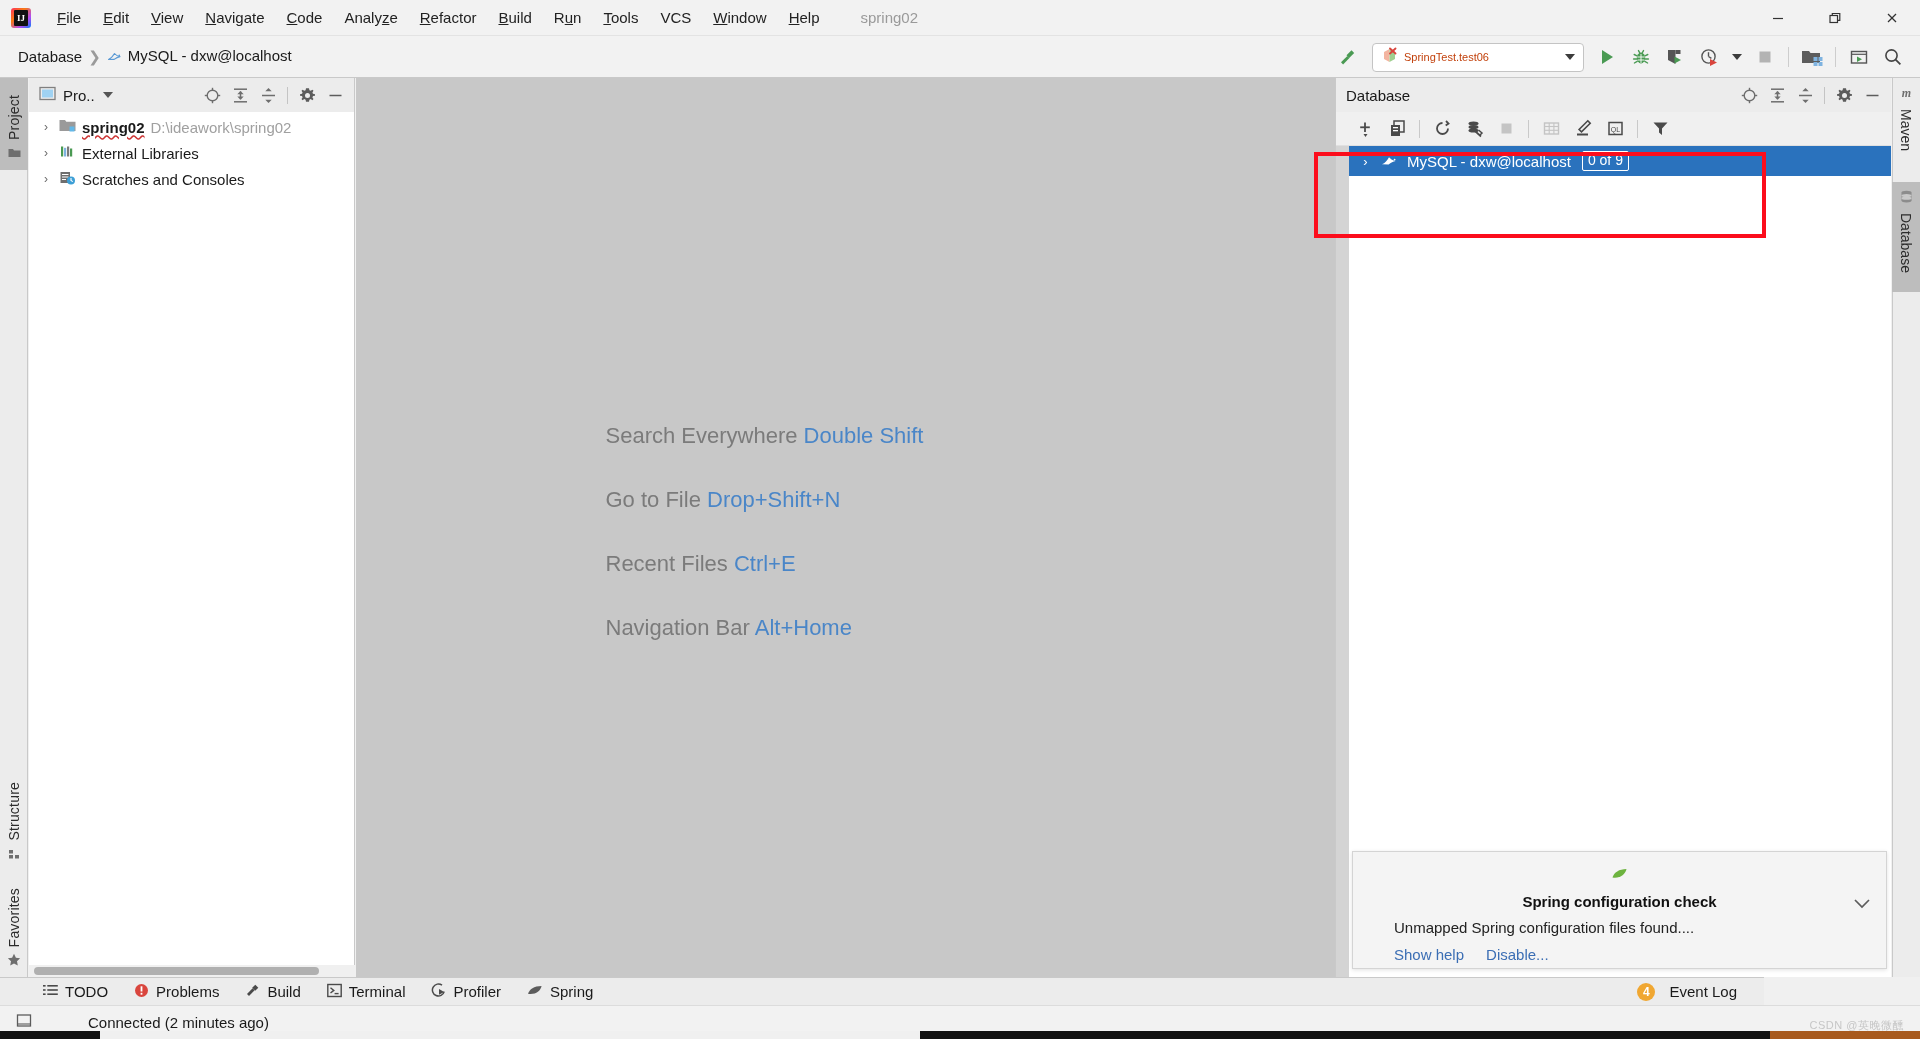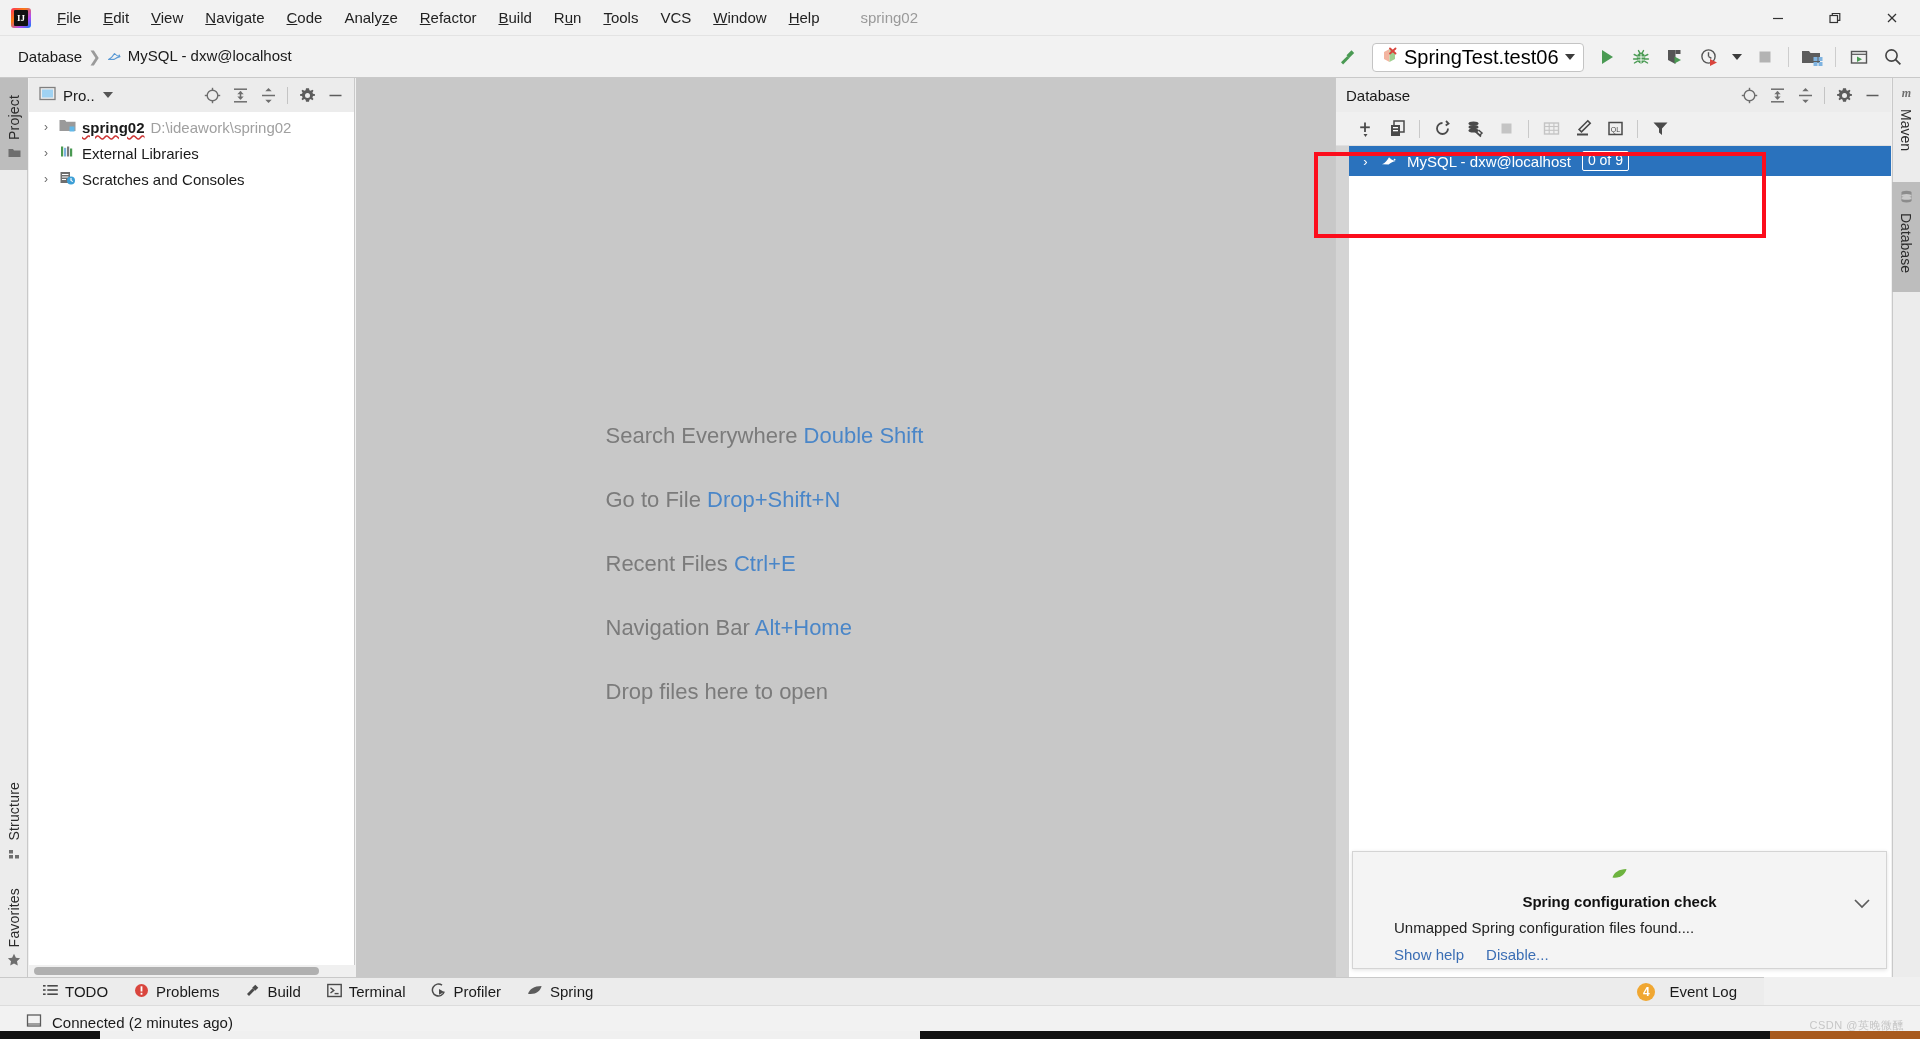--- a/index.html
+++ b/index.html
@@ -72,21 +72,21 @@
     width: 34px; height: 34px; display: flex; align-items: center; justify-content: center;
     border-radius: 3px;
   }
   .tb-sep { width: 1px; height: 20px; background: #cdcdcd; margin: 0 6px; }
   .runcfg {
     display: flex; align-items: center; gap: 6px;
     height: 29px; padding: 0 8px 0 8px; min-width: 212px;
     background: #fff; border: 1px solid #c4c4c4; border-radius: 4px;
     margin-left: 8px; margin-right: 6px;
   }
-  .runcfg .lbl { font-size: 20px; color: #000000; white-space: nowrap; }
+  .runcfg .lbl { font-size: 11px; color: #c2410c; white-space: nowrap; }
   .caret-dn {
     width: 0; height: 0; border-left: 5px solid transparent; border-right: 5px solid transparent;
     border-top: 6px solid #3c3c3c; margin-left: auto;
   }
 
   
   .leftstrip {
     position: absolute; left: 0; top: 78px; width: 28px; bottom: 62px;
     background: #ececec; border-right: 1px solid #c9c9c9;
   }
@@ -229,21 +229,21 @@
   .evt-badge {
     width: 18px; height: 18px; border-radius: 50%; background: #f0a732;
     color: #fff; font-size: 12px; font-weight: bold;
     display: flex; align-items: center; justify-content: center; margin-right: 7px;
   }
 
   
   .statusbar {
     position: absolute; left: 0; bottom: 0; width: 1920px; height: 34px;
     background: #f2f2f2; border-top: 1px solid #dcdcdc;
-    display: flex; align-items: center; padding-left: 26px;
+    display: flex; align-items: center; padding-left: 16px; gap: 46px;
   }
   .status-text { font-size: 15px; color: #1a1a1a; margin-left: 9px; }
   .watermark {
     position: absolute; right: 16px; bottom: 6px;
     font-size: 11px; color: #c6c6c6; letter-spacing: 0.5px;
   }
   
   .taskbar {
     position: absolute; left: 0; bottom: 0; width: 1920px; height: 8px;
     background: #111; z-index: 50;
@@ -587,23 +587,20 @@
         <span class="key">Drop+Shift+N</span>
       </div>
       <div class="tip">
         <span>Recent Files</span>
         <span class="key">Ctrl+E</span>
       </div>
       <div class="tip">
         <span>Navigation Bar</span>
         <span class="key">Alt+Home</span>
       </div>
-      <div class="tip">
-        <span>Drop files here to open</span>
-      </div>
     </div>
   </div>
 
   <div class="dbwin">
     <div class="tw-header">
       <div class="tw-title">
         <span>Database</span>
       </div>
       <div class="tw-actions">
         <div class="tw-act">

